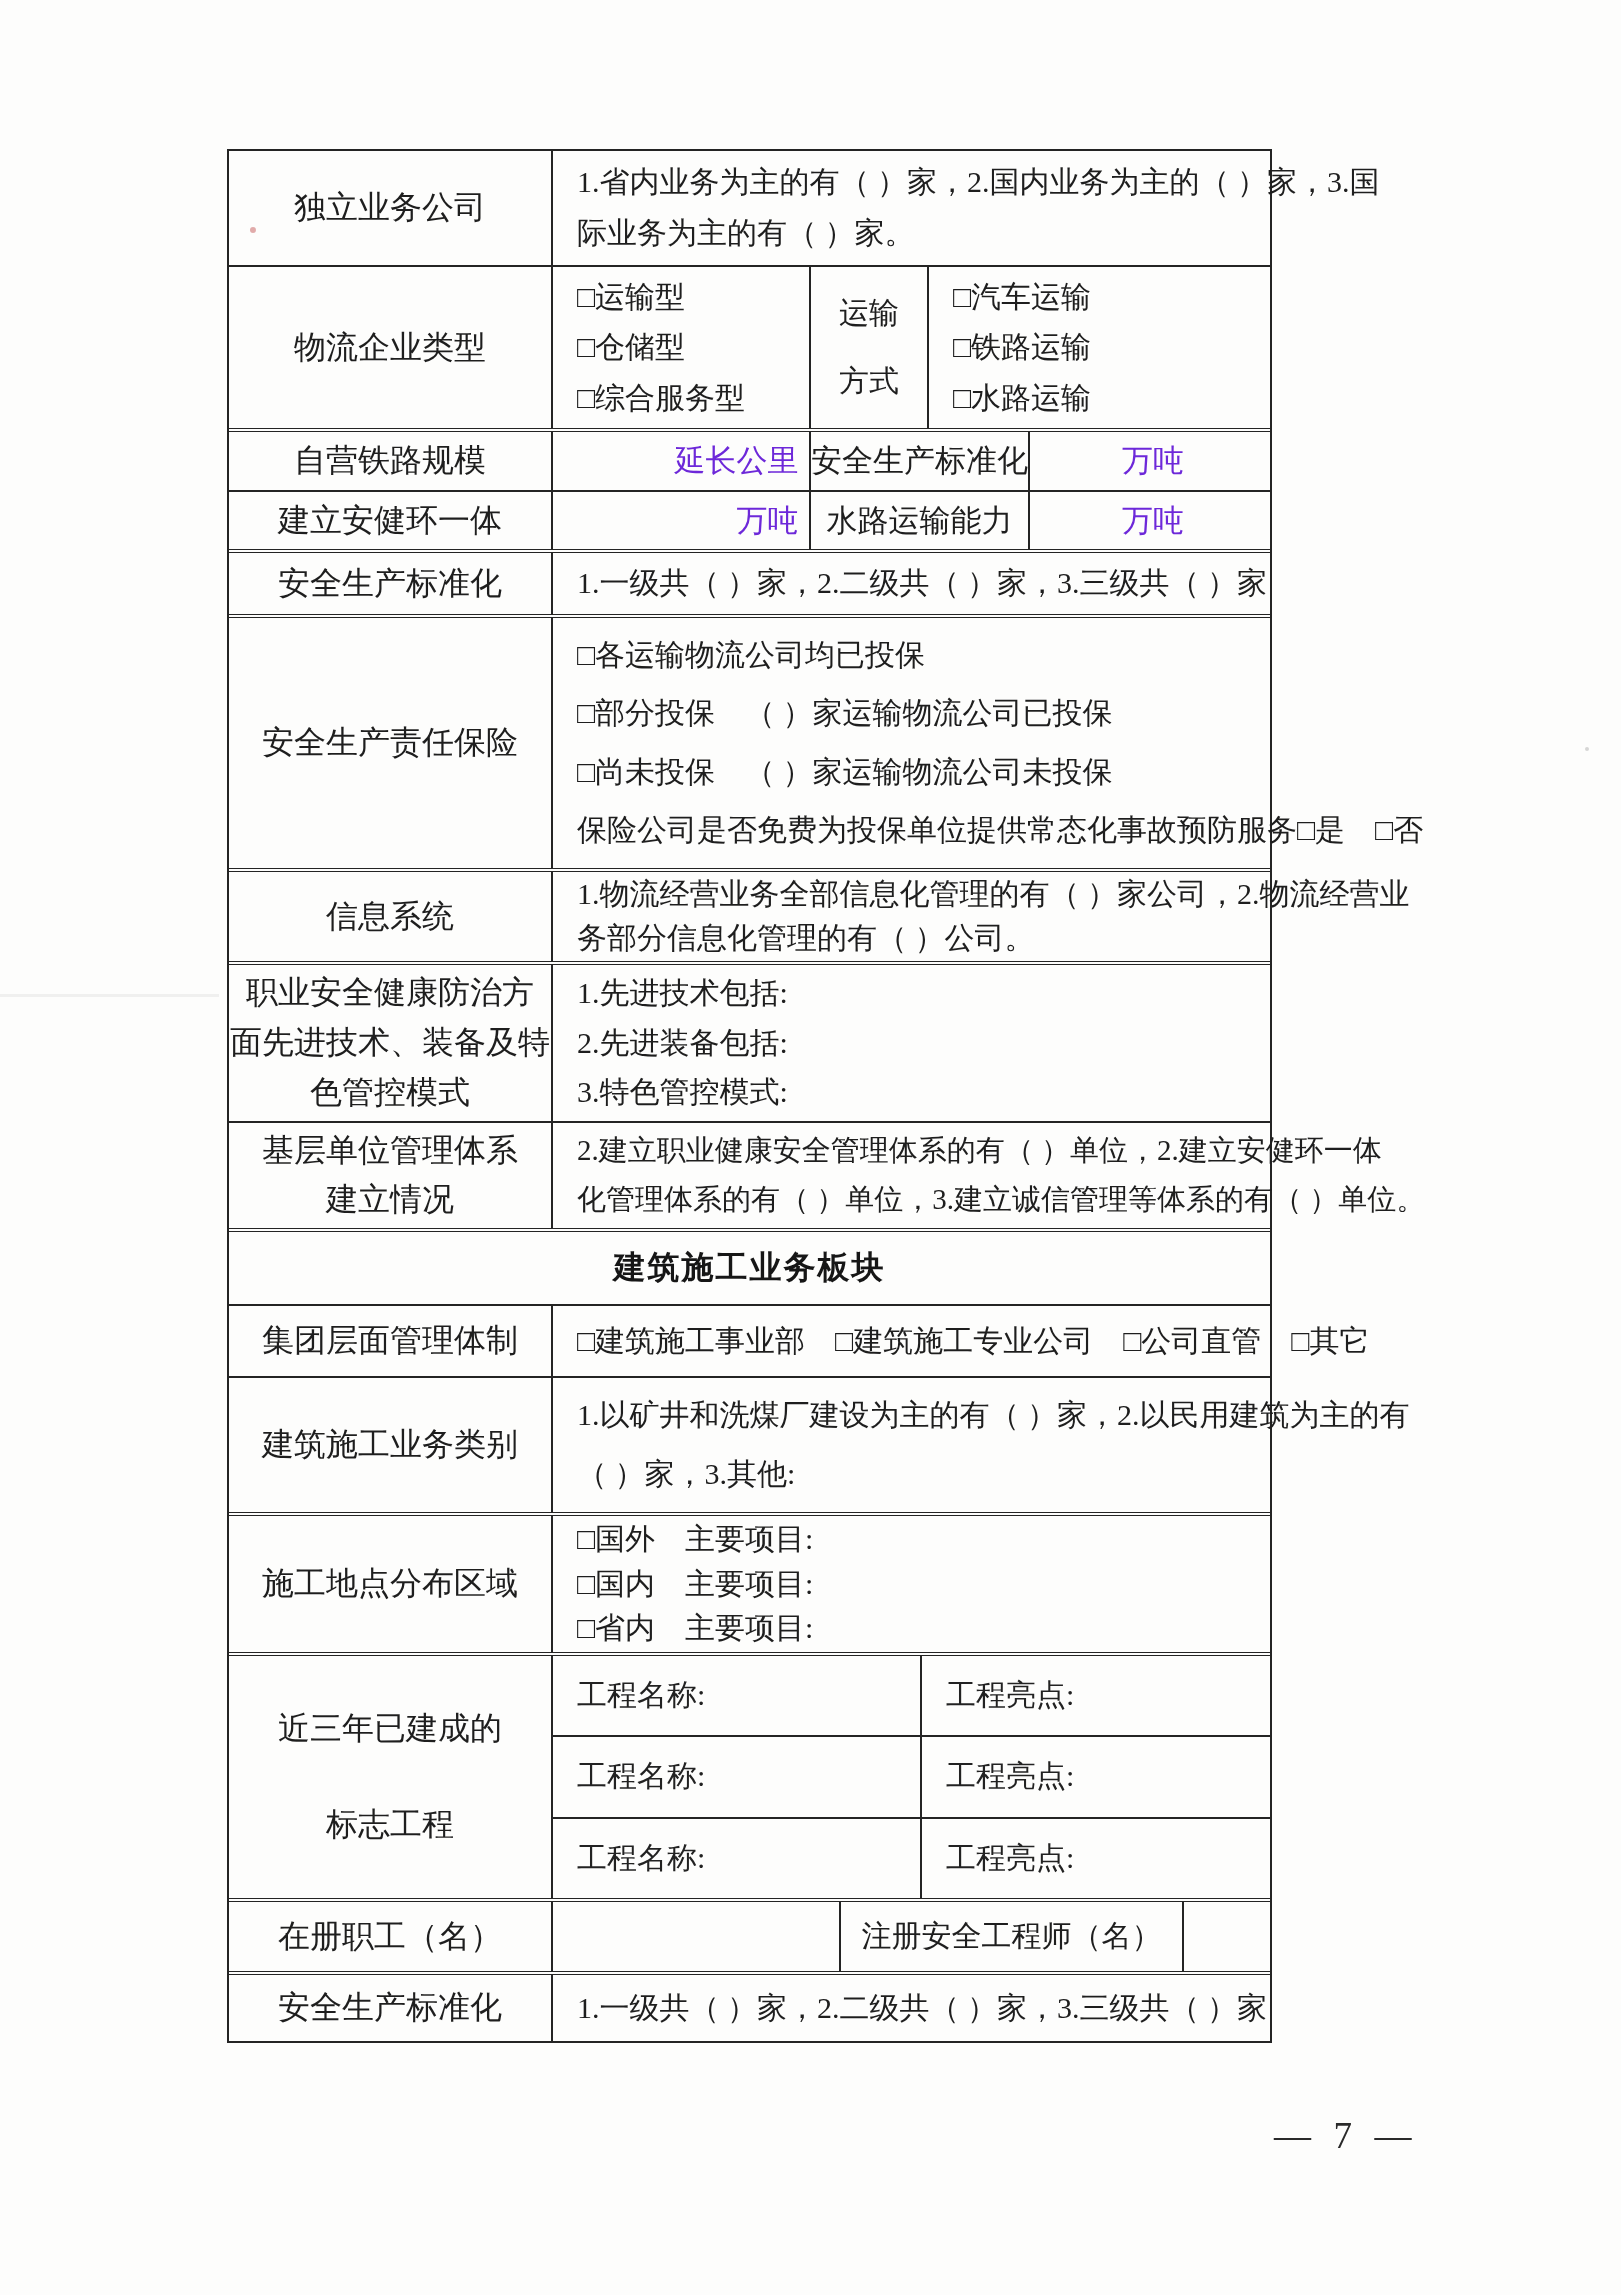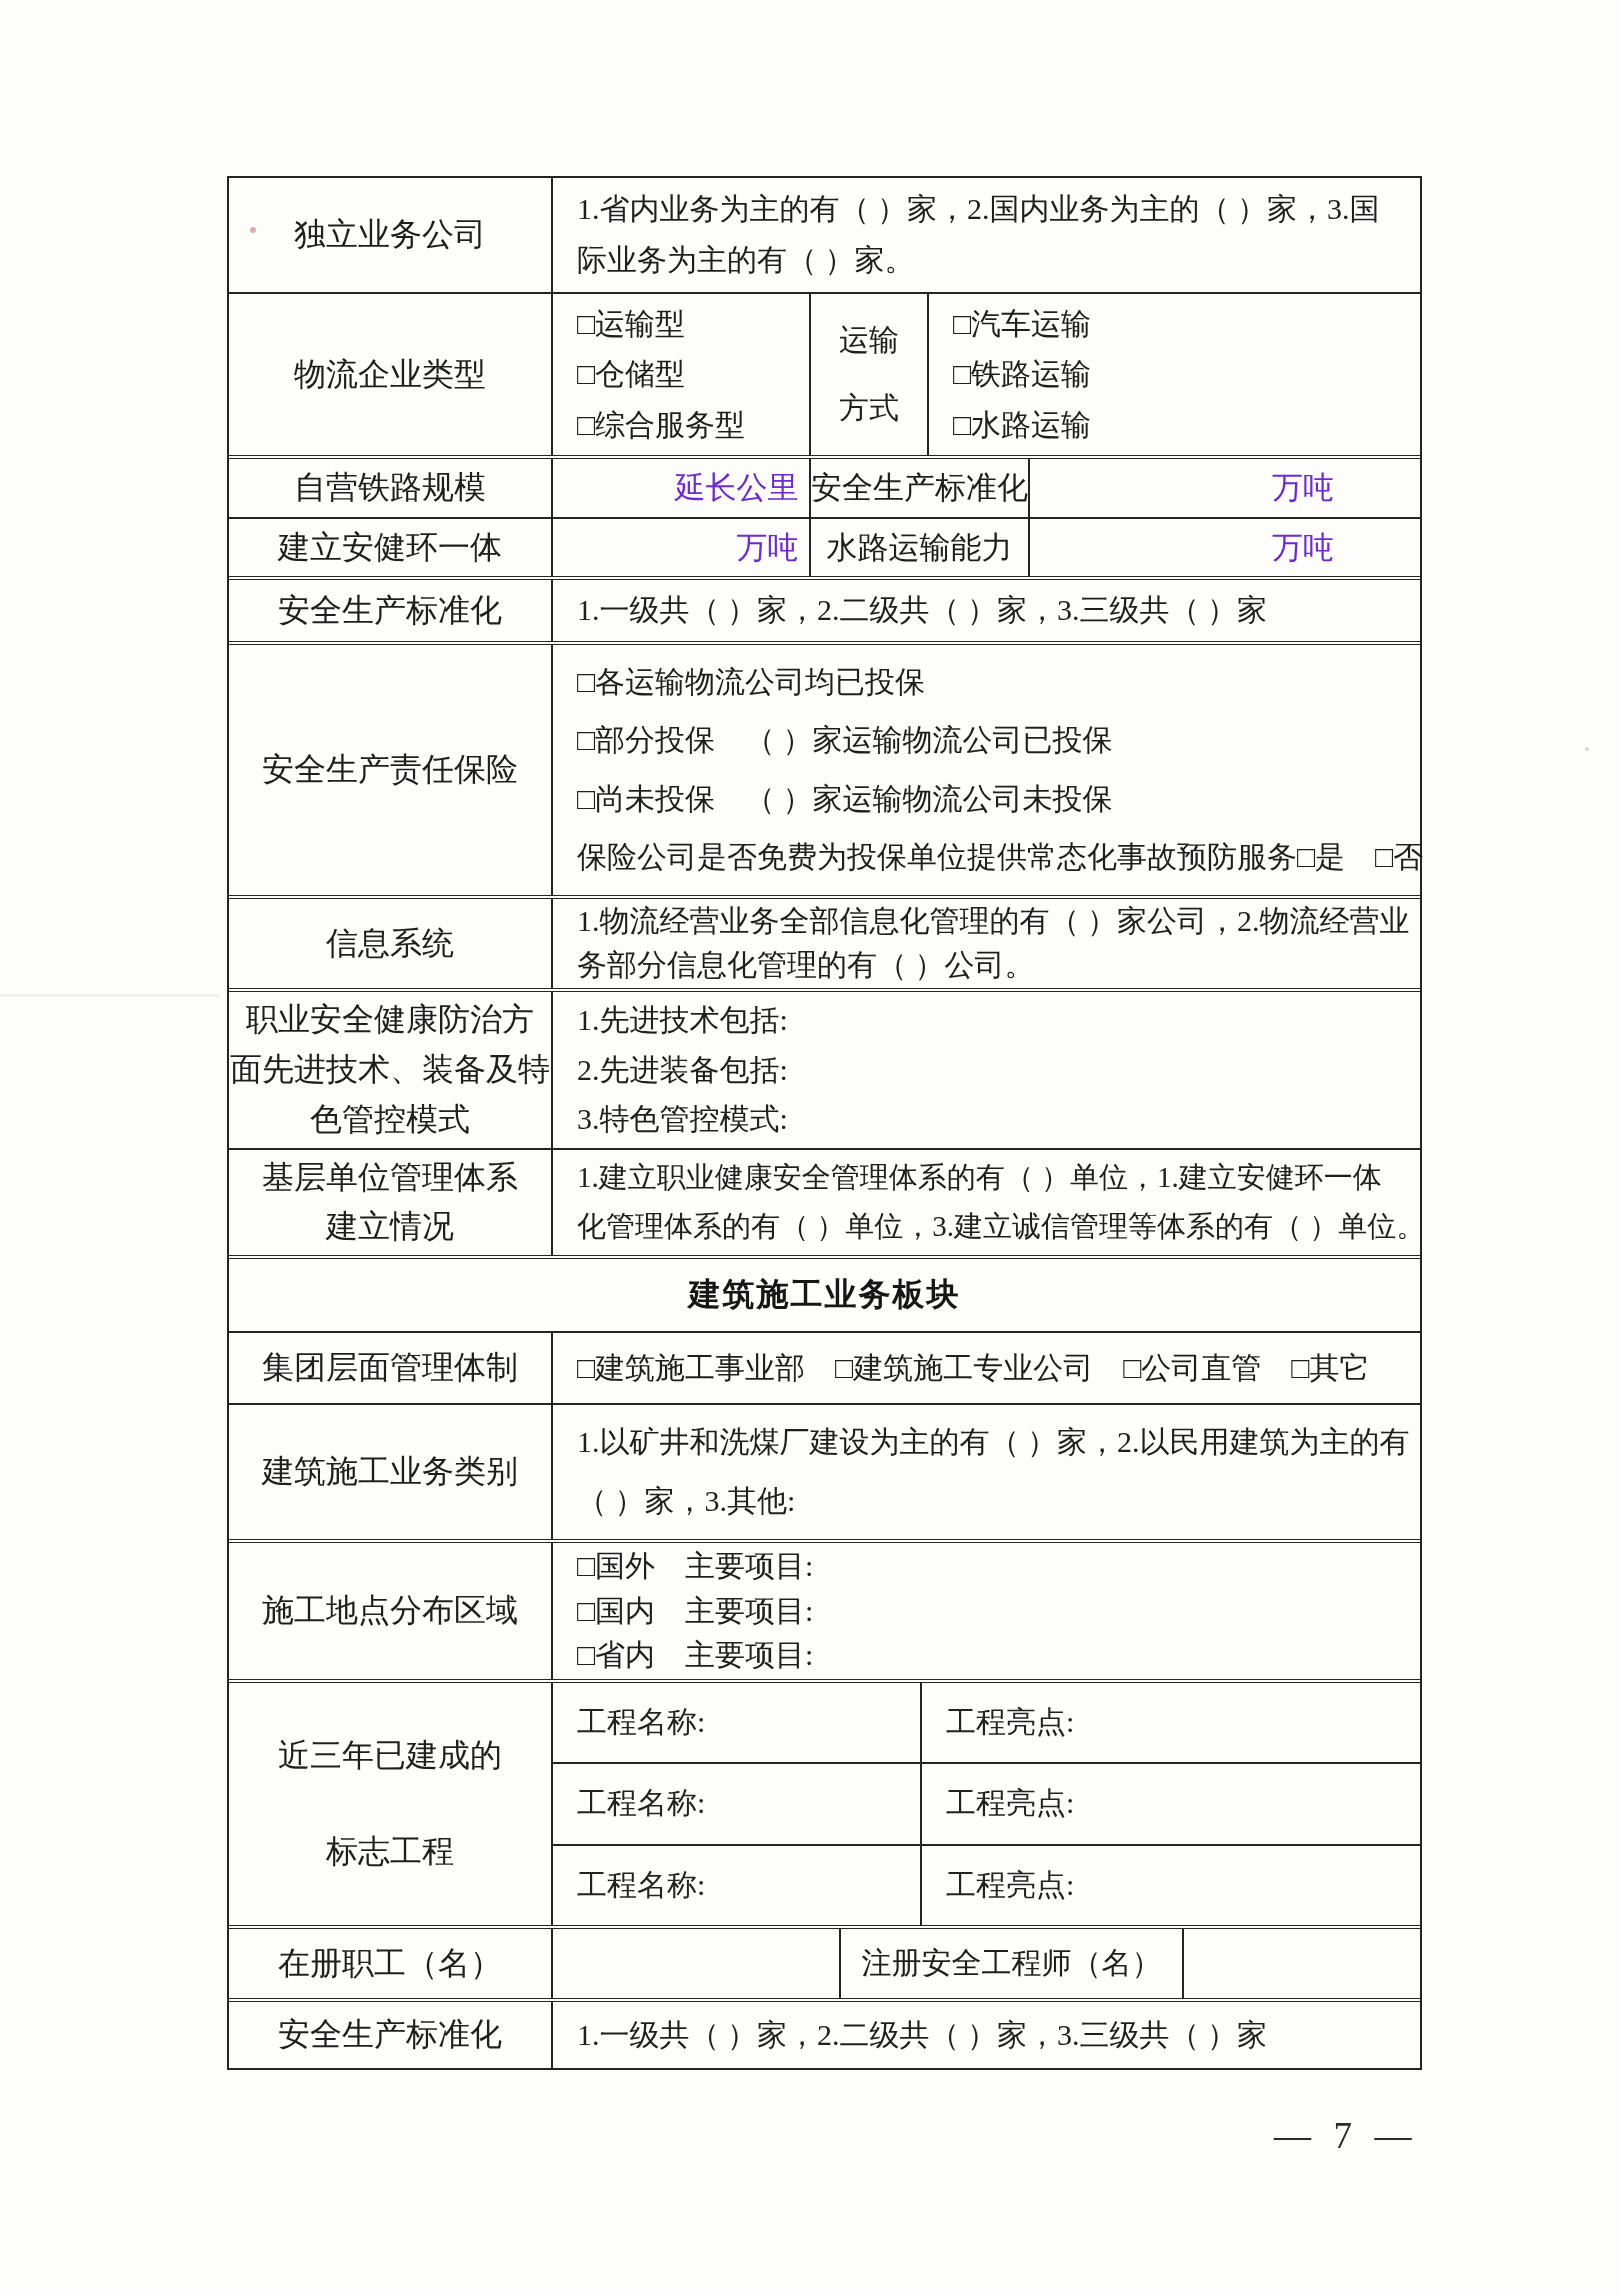--- a/index.html
+++ b/index.html
@@ -10,22 +10,22 @@
   }
   .page {
     position:relative;
     width:1622px; height:2295px;
     background:#fdfdfc;
     color:#222;
     overflow:hidden;
   }
   .form-table {
     position:absolute;
-    left:227px; top:176px;
-    width:1195px;
+    left:227px; top:149px;
+    width:1045px;
     border:2.7px solid #242424;
     box-sizing:border-box;
     background:#fdfdfc;
   }
   .row {
     display:flex;
     align-items:stretch;
     border-bottom:2px solid #242424;
     box-sizing:border-box;
   }
@@ -214,21 +214,21 @@
         <div>3.特色管控模式:</div>
       </div>
     </div>
 
     <div class="row dbl" style="height:109px">
       <div class="cell label-cell">
         <div>基层单位管理体系</div>
         <div>建立情况</div>
       </div>
       <div class="cell content-cell bl" style="font-size:29px">
-        <div>1.建立职业健康安全管理体系的有（ ）单位，1.建立安健环一体</div>
+        <div>2.建立职业健康安全管理体系的有（ ）单位，2.建立安健环一体</div>
         <div>化管理体系的有（ ）单位，3.建立诚信管理等体系的有（ ）单位。</div>
       </div>
     </div>
 
     <div class="row" style="height:74px">
       <div class="cell section-cell">建筑施工业务板块</div>
     </div>
 
     <div class="row" style="height:72px">
       <div class="cell label-cell">

